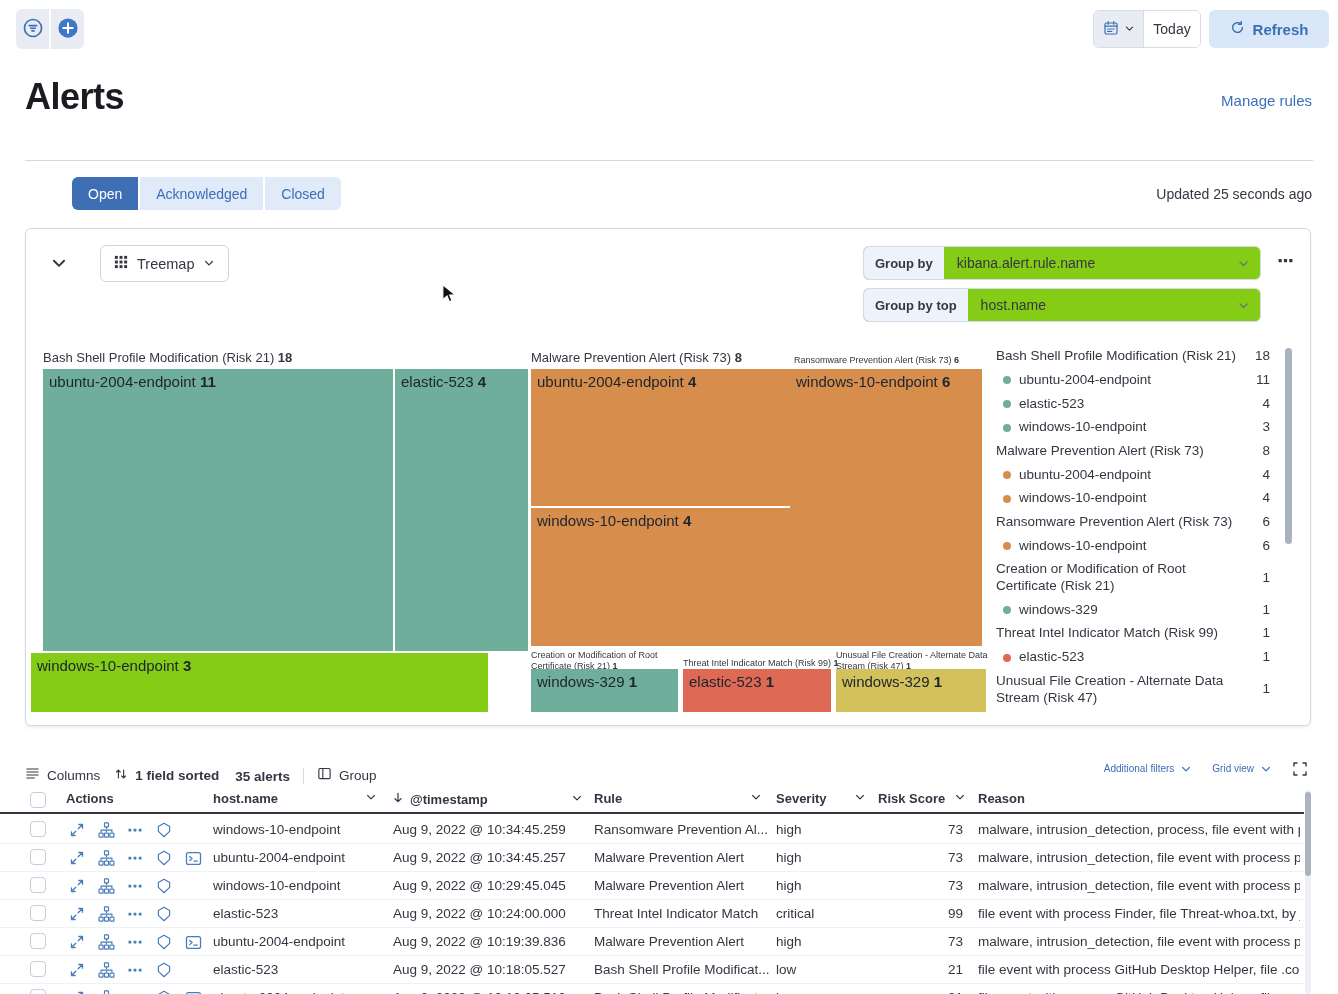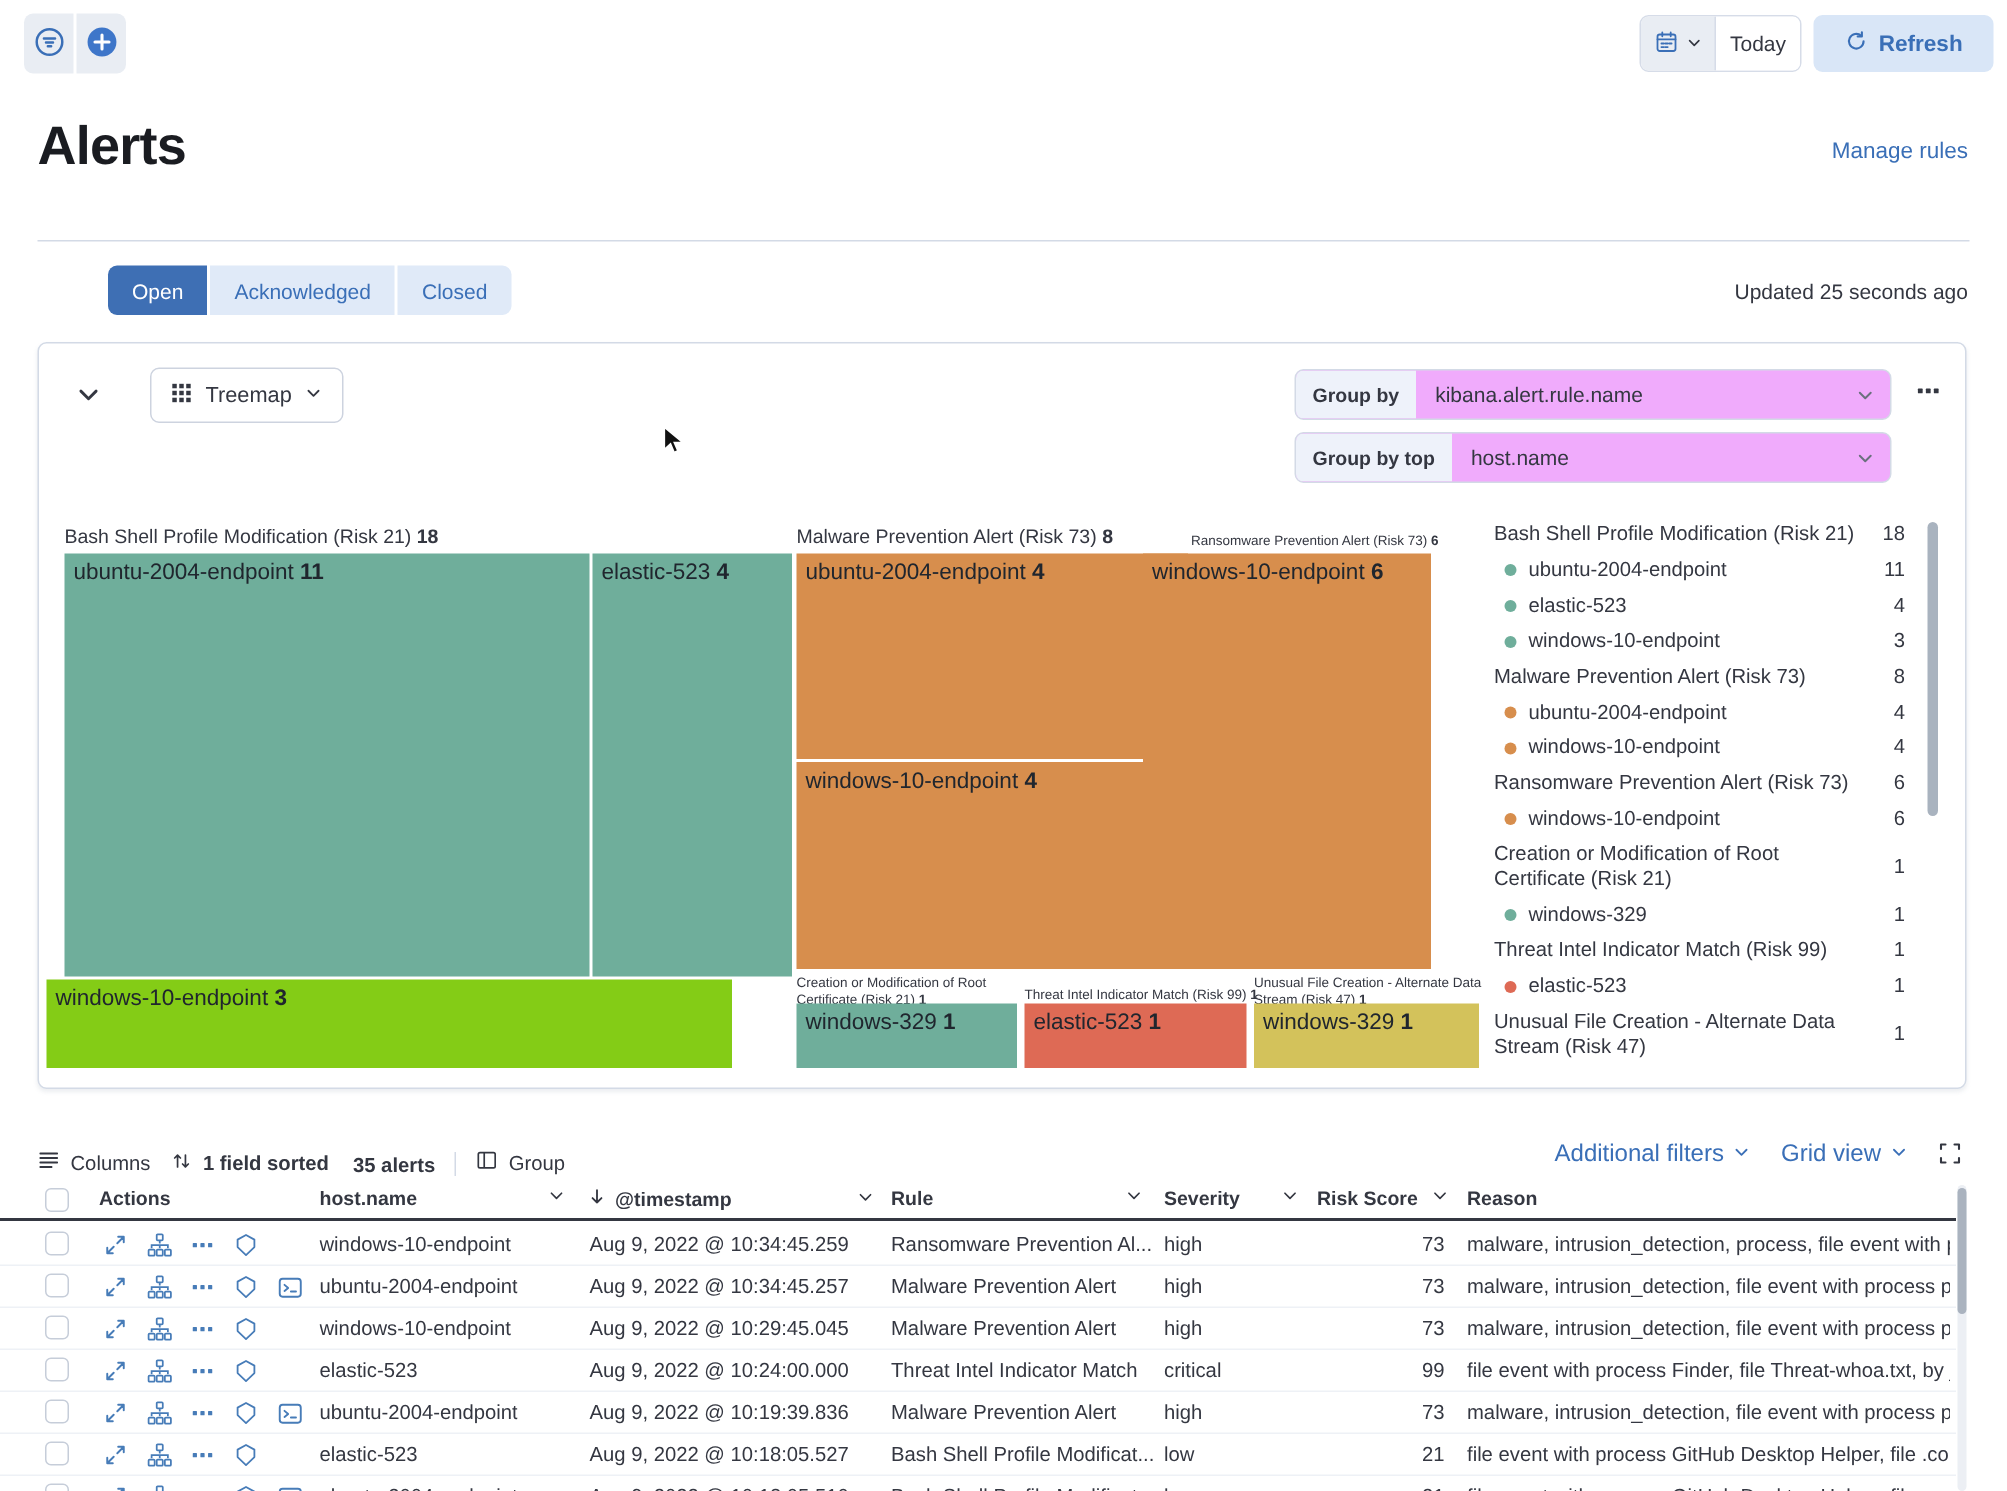--- a/index.html
+++ b/index.html
@@ -38,21 +38,21 @@
   .tab.active { background:#3e6fb4; color:#fff;margin-left:47px; }
   .updated { position:absolute; right:26px; top:186px; font-size:14px; color:#343741;margin-left:24px; }
 
   
   .panel { position:absolute; left:25px; top:228px; width:1286px; height:498px; border:1px solid #d3dae6; border-radius:6px; background:#fff;
            box-shadow:0 2px 3px rgba(152,162,179,.18); }
   .collapse { position:absolute; left:22px; top:23px; border:none; background:none; cursor:pointer; padding:2px; }
   .chart-select { position:absolute; left:74px; top:16px; height:37px; padding:0 13px; border:1px solid #cdd3df; border-radius:6px; background:#fff;
                   display:flex; align-items:center; gap:9px; font-size:14.5px; color:#343741; cursor:pointer; }
   .groupby { position:absolute; left:837px; width:398px; height:34px; border:1px solid #d3dae6; border-radius:6px; display:flex; align-items:stretch;
-             overflow:hidden; background:#f0abfc; cursor:pointer; }
+             overflow:hidden; background:#84cc16; cursor:pointer; }
   .gb1 { top:17px; } .gb2 { top:59px; }
   .gb-label { background:#eef2fa; font-weight:700; font-size:13px; display:flex; align-items:center; padding:0 11px; color:#343741; white-space:nowrap; }
   .gb-value { flex:1; display:flex; align-items:center; padding:0 13px; font-size:14px; color:#343741; }
   .gb-chev { display:flex; align-items:center; padding-right:10px; }
   .boxes-btn { position:absolute; left:1249px; top:21px; border:none; background:none; cursor:pointer; padding:2px; }
 
   #treemap { position:absolute; left:0; top:0; width:100%; height:100%; }
   .tm-h { position:absolute; font-size:13px; color:#343741; white-space:nowrap; }
   .tm-h b { font-weight:700; }
   .tm-h.sm { font-size:9px; white-space:normal; line-height:1.2; }
@@ -67,21 +67,21 @@
   .lg-count { min-width:20px; text-align:right; }
   .legend-scroll { position:absolute; left:1259px; top:119px; width:7px; height:196px; background:#a9b3bf; border-radius:4px; }
 
   
   .ttoolbar { position:absolute; left:25px; top:756px; right:30px; height:28px; }
   .tt-left { position:absolute; left:0; top:0; height:28px; display:flex; align-items:flex-end; }
   .tt-item { display:flex; align-items:center; gap:7px; font-size:13.5px; color:#343741; cursor:pointer; background:none; border:none; padding:0; }
   .tt-sep { width:1px; height:16px; background:#d3dae6; margin:0 13px; }
   .tt-strong { font-weight:600; }
   .tt-right { position:absolute; right:0; top:0; height:28px; display:flex; align-items:center; gap:20px; }
-  .tt-link { display:flex; align-items:flex-end; gap:6px; color:#3a6fb7; font-size:16px; background:none; border:none; cursor:pointer; padding:0; }
+  .tt-link { display:flex; align-items:flex-start; gap:6px; color:#3a6fb7; font-size:10px; background:none; border:none; cursor:pointer; padding:0; }
   .fs-btn { background:none; border:none; cursor:pointer; padding:0; display:flex; }
 
   .thead { position:absolute; left:0; top:788px; width:1304px; height:26px; border-bottom:2px solid #343741; }
   .th { position:absolute; top:3px; font-size:13px; font-weight:700; color:#343741; display:flex; align-items:center; justify-content:space-between; cursor:pointer; }
   .th .lab { display:flex; align-items:center; gap:5px; }
   .cb { width:16px; height:16px; border:1px solid #c6cdd9; border-radius:4px; background:#fff; cursor:pointer; display:inline-block; }
   .cb-h { position:absolute; left:30px; top:792px; }
 
   #rows { position:absolute; left:0; top:816px; width:1304px; }
   .row { position:relative; height:28px; border-bottom:1px solid #eef1f6; }
@@ -234,21 +234,21 @@
           <span class="tl">windows-10-endpoint <b>3</b></span>
         </div>
         <div class="tm-h" style="left: 505px; top: 121px;">Malware Prevention Alert (Risk 73) <b>8</b></div>
         <div class="tile" style="left: 505px; top: 140px; width: 261px; height: 137px; background: rgb(215, 142, 77);">
           <span class="tl">ubuntu-2004-endpoint <b>4</b></span>
         </div>
         <div class="tile" style="left: 505px; top: 279px; width: 261px; height: 138px; background: rgb(215, 142, 77);">
           <span class="tl">windows-10-endpoint <b>4</b></span>
         </div>
         <div class="tm-h sm" style="left: 768px; top: 126px;">Ransomware Prevention Alert (Risk 73) <b>6</b></div>
-        <div class="tile" style="left: 736px; top: 140px; width: 192px; height: 277px; background: rgb(215, 142, 77);">
+        <div class="tile" style="left: 764px; top: 140px; width: 192px; height: 277px; background: rgb(215, 142, 77);">
           <span class="tl">windows-10-endpoint <b>6</b></span>
         </div>
         <div class="tm-h sm" style="left: 505px; top: 421px; width: 158px;">Creation or Modification of Root Certificate (Risk 21) <b>1</b></div>
         <div class="tile" style="left: 505px; top: 440px; width: 147px; height: 43px; background: rgb(111, 174, 155);">
           <span class="tl">windows-329 <b>1</b></span>
         </div>
         <div class="tm-h sm" style="left: 657px; top: 429px;">Threat Intel Indicator Match (Risk 99) <b>1</b></div>
         <div class="tile" style="left: 657px; top: 440px; width: 148px; height: 43px; background: rgb(222, 106, 85);">
           <span class="tl">elastic-523 <b>1</b></span>
         </div>

